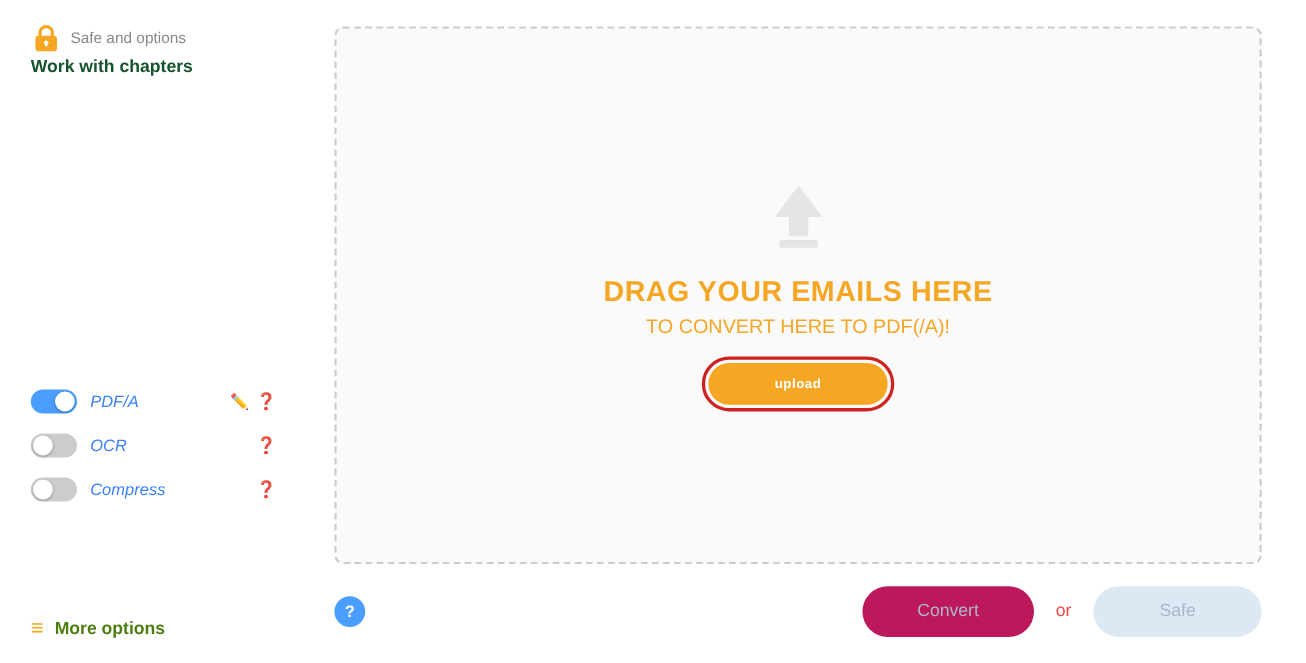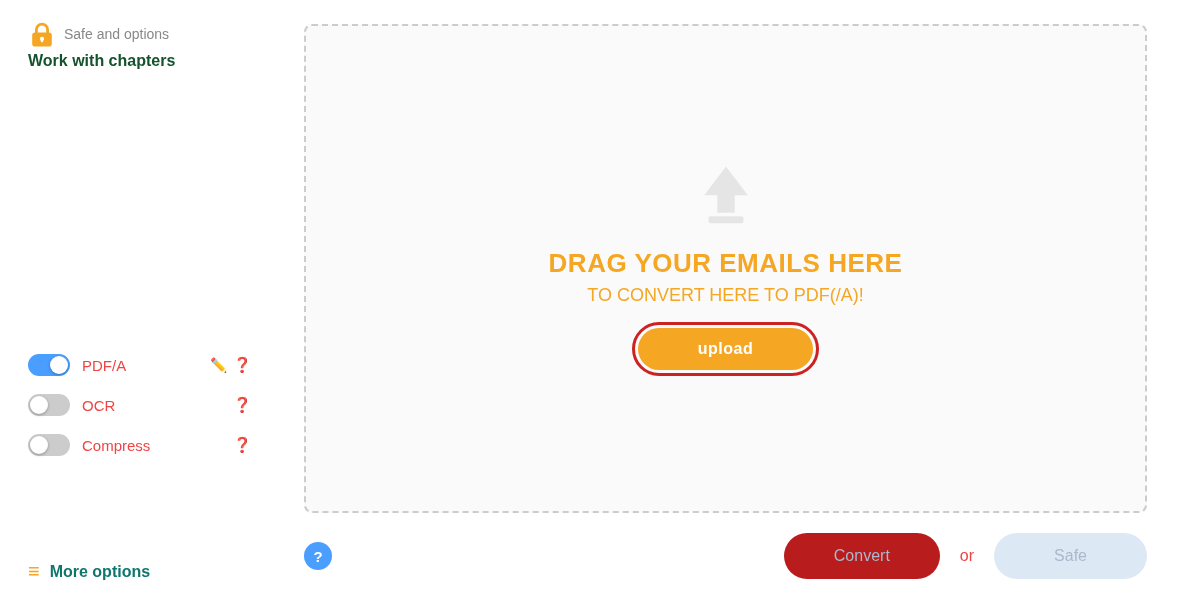--- a/index.html
+++ b/index.html
@@ -107,22 +107,23 @@
     .toggle.on .toggle-thumb {
       left: 22px;
     }
 
     .toggle.off .toggle-thumb {
       left: 2px;
     }
 
     .option-label {
       font-size: 15px;
-      color: #ef4444;
+      color: #3b82f6;
       flex: 1;
+      font-style: italic;
     }
 
     .option-icons {
       display: flex;
       gap: 6px;
       align-items: center;
     }
 
     .pencil-icon {
       color: #f5a623;
@@ -146,21 +147,21 @@
       gap: 10px;
       cursor: pointer;
     }
 
     .hamburger-icon {
       color: #f5a623;
       font-size: 20px;
     }
 
     .more-options-text {
-      color: #0f766e;
+      color: #4d7c0f;
       font-size: 16px;
       font-weight: bold;
     }
 
     
     .main-area {
       flex: 1;
       padding: 24px 40px 24px 24px;
       display: flex;
       flex-direction: column;
@@ -207,21 +208,21 @@
       padding: 3px;
       display: inline-flex;
     }
 
     .upload-button {
       background: #f5a623;
       color: #fff;
       border: none;
       border-radius: 40px;
       padding: 12px 60px;
-      font-size: 16px;
+      font-size: 12px;
       font-weight: bold;
       cursor: pointer;
       letter-spacing: 0.5px;
     }
 
     
     .bottom-bar {
       display: flex;
       align-items: center;
       gap: 20px;
@@ -237,21 +238,21 @@
       display: flex;
       align-items: center;
       justify-content: center;
       font-size: 15px;
       font-weight: bold;
       cursor: pointer;
       margin-right: auto;
     }
 
     .convert-btn {
-      background: #b91c1c;
+      background: #be185d;
       color: #aab8cc;
       border: none;
       border-radius: 40px;
       padding: 14px 50px;
       font-size: 16px;
       cursor: pointer;
     }
 
     .or-text {
       font-size: 16px;

